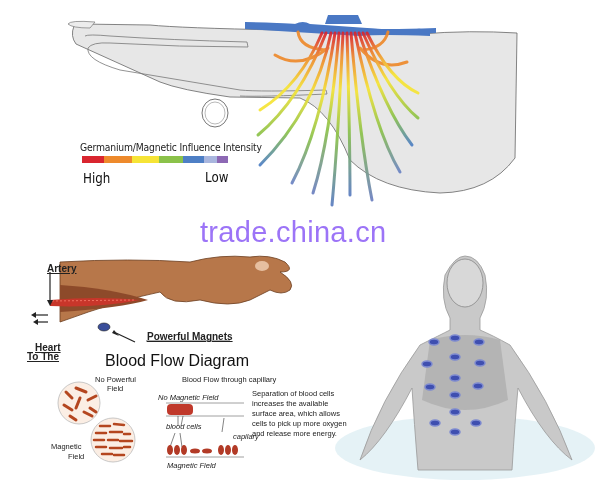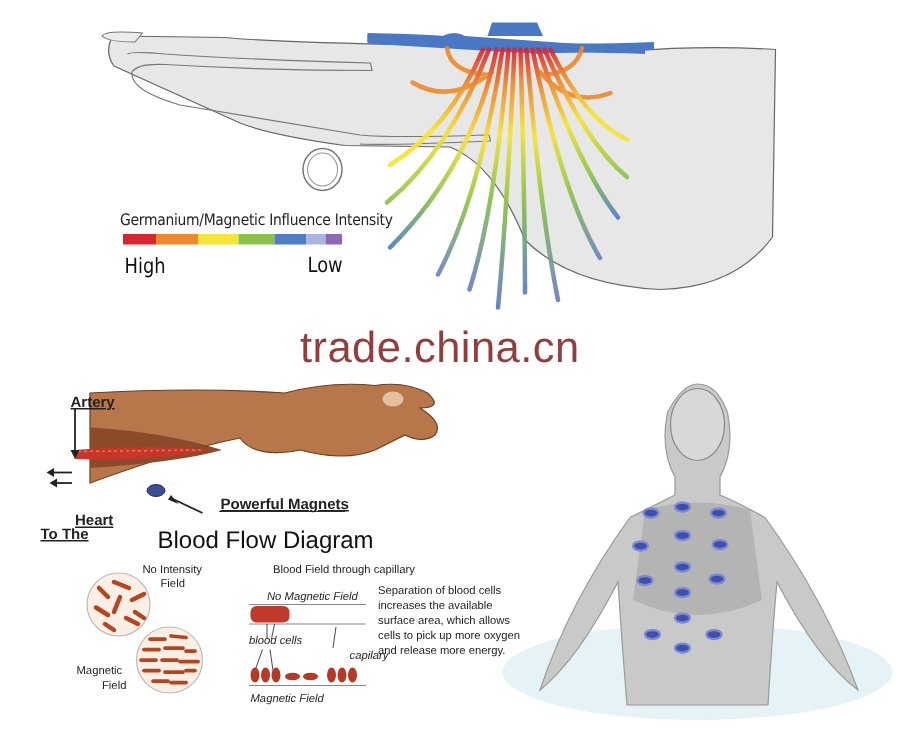--- a/index.html
+++ b/index.html
@@ -4,21 +4,21 @@
 <style>
   html,body{margin:0;padding:0;background:#fff;}
   body{width:600px;height:491px;position:relative;overflow:hidden;font-family:"Liberation Sans",sans-serif;}
   .abs{position:absolute;}
   svg{position:absolute;left:0;top:0;}
   .legend-title{left:80px;top:141px;font-size:10.5px;color:#222;letter-spacing:-0.2px;font-family:"DejaVu Sans",sans-serif;transform:scaleX(0.88);transform-origin:left top;white-space:nowrap;}
   .legend-bar{left:82px;top:156px;width:146px;height:7px;display:flex;}
   .legend-bar span{display:block;height:100%;}
   .legend-high{left:83px;top:170px;font-size:14px;color:#111;font-family:"DejaVu Sans",sans-serif;transform:scaleX(0.85);transform-origin:left top;}
   .legend-low{left:205px;top:169px;font-size:14px;color:#111;font-family:"DejaVu Sans",sans-serif;transform:scaleX(0.85);transform-origin:left top;}
-  .watermark{left:200px;top:216px;font-size:29px;color:#7f1d1d;opacity:0.85;letter-spacing:0.3px;white-space:nowrap;}
+  .watermark{left:200px;top:216px;font-size:29px;color:#8b5cf6;opacity:0.85;letter-spacing:0.3px;white-space:nowrap;}
   .lbl-bold{font-weight:bold;font-size:10px;color:#222;white-space:nowrap;text-decoration:underline;}
   .diagram-title{left:105px;top:352px;font-size:16px;color:#111;white-space:nowrap;text-align:center;}
   .sm{font-size:7.5px;color:#222;white-space:nowrap;line-height:9px;}
   .it{font-style:italic;}
   .sep-text{left:252px;top:389px;width:100px;font-size:7.5px;line-height:10px;color:#222;}
 </style>
 </head>
 <body>
 
 <svg width="600" height="491">
@@ -208,28 +208,28 @@
   <span style="width:13px;background:#a9b6de"></span>
   <span style="width:11px;background:#8d68b4"></span>
 </div>
 <div class="abs legend-high">High</div>
 <div class="abs legend-low">Low</div>
 
 <div class="abs watermark">trade.china.cn</div>
 
 <div class="abs lbl-bold" style="left:47px;top:263px;">Artery</div>
 <div class="abs lbl-bold" style="left:27px;top:331px;margin-top:20px;">To The</div>
-<div class="abs lbl-bold" style="left:50px;top:342px;">Heart</div>
+<div class="abs lbl-bold" style="left:35px;top:342px;">Heart</div>
 <div class="abs lbl-bold" style="left:147px;top:331px;">Powerful Magnets</div>
 
 <div class="abs diagram-title">Blood Flow Diagram</div>
-<div class="abs sm" style="left:95px;top:375px;">No Intensity</div>
+<div class="abs sm" style="left:95px;top:375px;">No Powerful</div>
 <div class="abs sm" style="left:107px;top:384px;">Field</div>
 <div class="abs sm" style="left:51px;top:442px;">Magnetic</div>
 <div class="abs sm" style="left:68px;top:452px;">Field</div>
 
-<div class="abs sm" style="left:182px;top:375px;">Blood Field through capillary</div>
-<div class="abs sm it" style="left:178px;top:393px;">No Magnetic Field</div>
+<div class="abs sm" style="left:182px;top:375px;">Blood Flow through capillary</div>
+<div class="abs sm it" style="left:158px;top:393px;">No Magnetic Field</div>
 <div class="abs sm it" style="left:166px;top:422px;">blood cells</div>
 <div class="abs sm it" style="left:188px;top:432px;padding-left:45px;">capilary</div>
 <div class="abs sm it" style="left:167px;top:461px;">Magnetic Field</div>
 
 <div class="abs sep-text">Separation of blood cells increases the available surface area, which allows cells to pick up more oxygen and release more energy.</div>
 
 </body></html>

